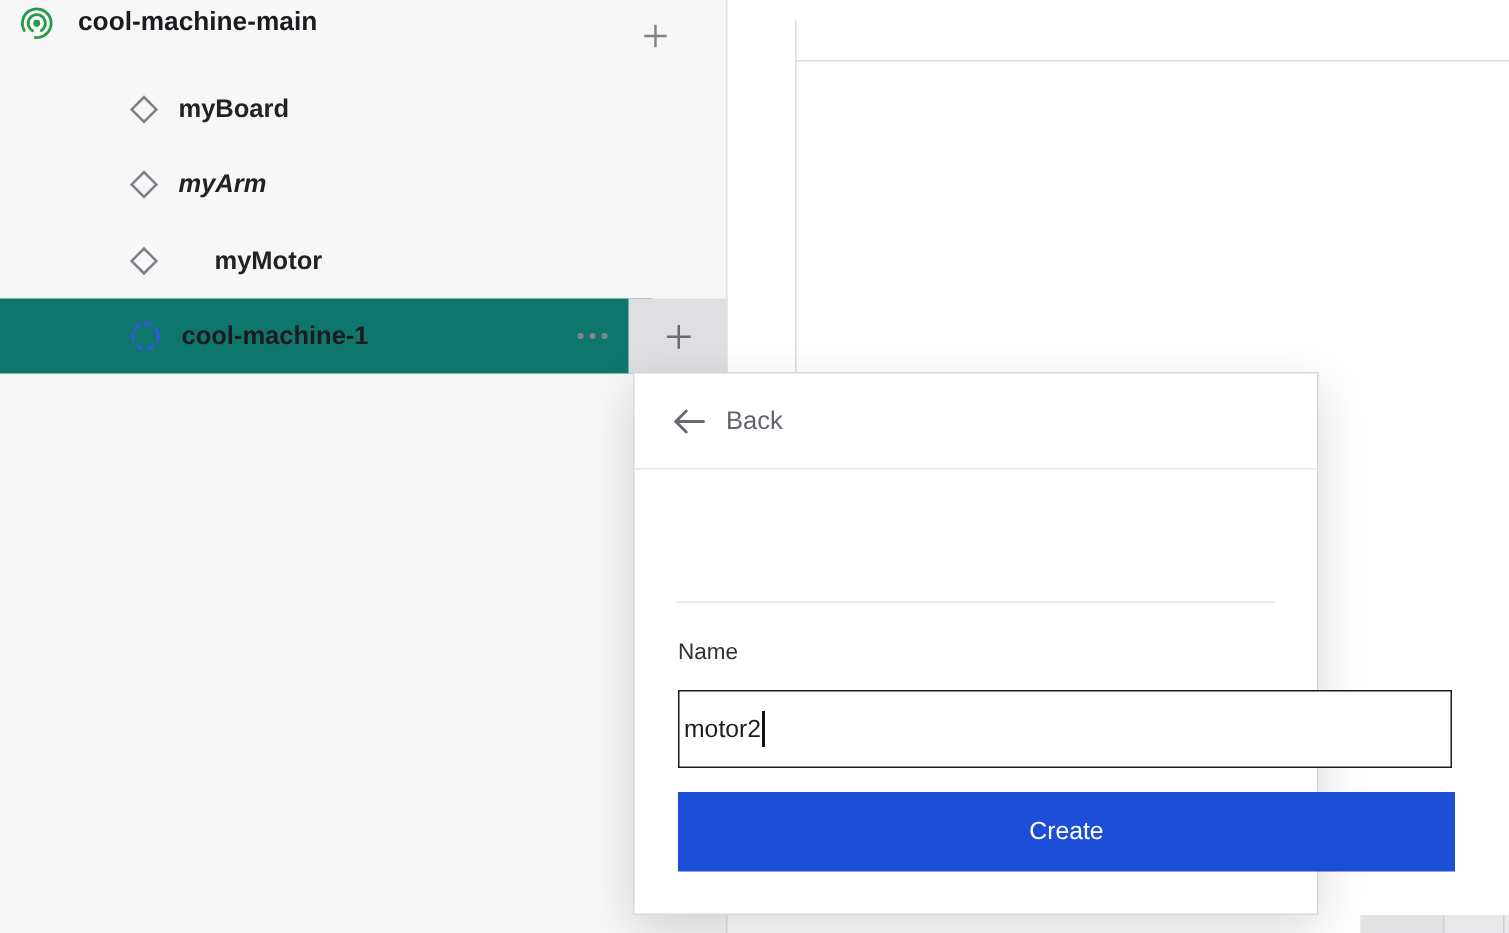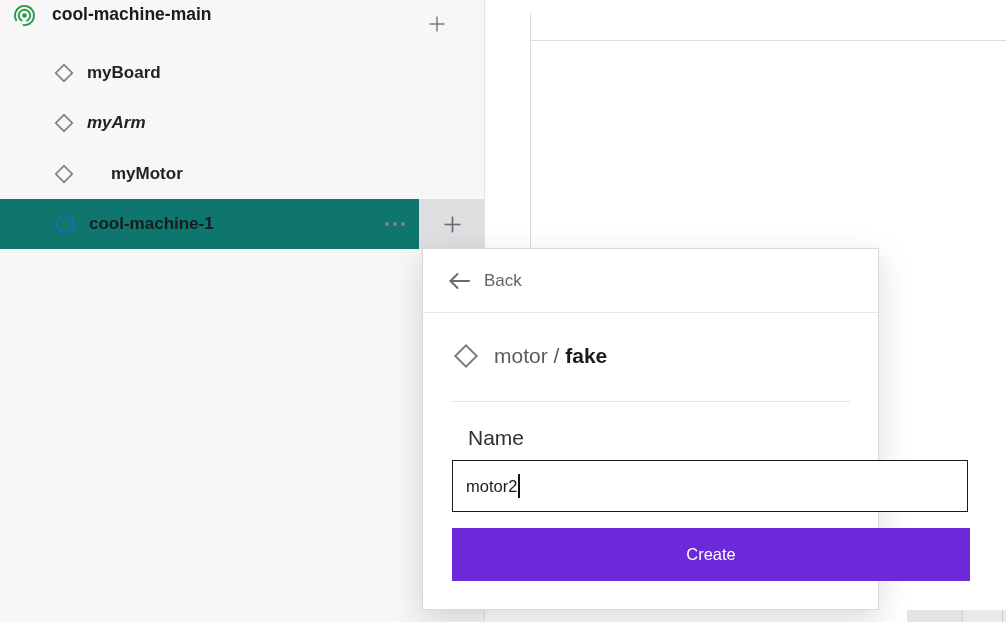--- a/index.html
+++ b/index.html
@@ -8,21 +8,21 @@
   #app { position:relative; width:1006px; height:622px; overflow:hidden; background:#ffffff; }
 
   
   .sidebar { position:absolute; left:0; top:0; width:485px; height:622px;
     background:#f7f7f8; border-right:1px solid #e2e2e5; z-index:1; }
   .side-header { position:absolute; left:0; top:4px; width:485px; height:40px; display:flex; align-items:flex-start; }
   .side-header .machine-icon { margin-left:13px; }
   .side-header .machine-title { margin-left:16px; font-size:17.5px; font-weight:700; color:#1b1b1f; }
   .side-header .plus-btn { position:absolute; right:31px; top:3px; width:34px; height:34px;
     display:flex; align-items:center; justify-content:center; }
-  .tree-item { position:absolute; left:0; width:435px; height:50px; display:flex; align-items:center; padding-left:54px; }
+  .tree-item { position:absolute; left:0; width:435px; height:50px; display:flex; align-items:center; padding-left:86px; }
   .tree-item .label { margin-left:13px; font-size:17px; font-weight:600; color:#222226; }
   .tree-item.selected { background:#0f766e; }
   .tree-item.selected .label { font-weight:700; color:#1b1b1f; }
   .row-ellipsis { position:absolute; left:382px; top:0; height:50px; width:26px;
     display:flex; align-items:center; justify-content:center; }
   .row-plus-cell { position:absolute; left:419px; top:0; width:66px; height:50px; background:#dfdfe2;
     display:flex; align-items:center; justify-content:center; }
 
   
   .main { position:absolute; left:485px; top:0; width:521px; height:622px; background:#ffffff; z-index:0; }
@@ -37,26 +37,26 @@
   .modal { position:absolute; left:422px; top:248px; width:457px; height:362px; background:#ffffff;
     border:1px solid #d8d8db; box-shadow:0 10px 30px rgba(0,0,0,0.15); z-index:10; }
   .modal-back-row { position:absolute; left:0; top:0; width:100%; height:64px;
     border-bottom:1px solid #e6e6e9; display:flex; align-items:center; }
   .back-btn { display:flex; align-items:center; margin-left:25px; }
   .back-btn .back-label { margin-left:13px; font-size:17px; color:#63636b; }
   .modal-title-row { position:absolute; left:30px; top:94px; display:flex; align-items:center; }
   .modal-title-text { margin-left:15px; font-size:21px; color:#5a5a62; white-space:pre; }
   .modal-title-text .model { font-weight:700; color:#1b1b1f; }
   .modal-divider { position:absolute; left:28px; right:28px; top:152px; height:1px; background:#e3e3e6; }
-  .name-label { position:absolute; left:29px; top:177px; font-size:21px; color:#2f2f35;margin-left:16px; }
+  .name-label { position:absolute; left:29px; top:177px; font-size:15px; color:#2f2f35; }
   .name-input { position:absolute; left:29px; top:211px; width:516px; height:52px; background:#ffffff;
-    border:1.5px solid #1b1b1f; display:flex; align-items:center; padding-left:13px;
+    border:1.5px solid #1b1b1f; display:flex; align-items:center; padding-left:3px;
     font-size:16.5px; color:#1c1c21; cursor:text; }
   .caret { display:inline-block; width:1.5px; height:24px; background:#111114; margin-left:1px; }
-  .create-btn { position:absolute; left:29px; top:279px; width:518px; height:53px; background:#6d28d9;
+  .create-btn { position:absolute; left:29px; top:279px; width:518px; height:53px; background:#1d4ed8;
     color:#ffffff; font-size:16.5px; display:flex; align-items:center; justify-content:center;
     border:none; cursor:pointer; }
 
   .clickable { cursor:pointer; }
   svg { display:block; }
 </style>
 </head>
 <body>
 
 <div id="app">
@@ -149,28 +149,20 @@
         <span>
           <svg width="23" height="18" viewBox="0 0 23 18">
               <line x1="2.5" y1="9" x2="21" y2="9" stroke="#6a6a72" stroke-width="2" stroke-linecap="round"></line>
               <polyline points="9.5,2 2.5,9 9.5,16" fill="none" stroke="#6a6a72" stroke-width="2" stroke-linecap="round" stroke-linejoin="round"></polyline>
             </svg>
         </span>
         <span class="back-label">Back</span>
       </span>
     </div>
 
-    <div class="modal-title-row">
-      <span>
-        <svg width="26" height="26" viewBox="0 0 24 24">
-            <rect x="5" y="5" width="14" height="14" fill="none" stroke="#7a7a85" stroke-width="1.8" transform="rotate(45 12 12)"></rect>
-          </svg>
-      </span>
-      <span class="modal-title-text"><span>motor</span><span> / </span><span class="model">fake</span></span>
-    </div>
 
     <div class="modal-divider"></div>
 
     <div class="name-label">Name</div>
 
     <div class="name-input">
       <span>motor2</span>
       <span class="caret"></span>
     </div>
 

